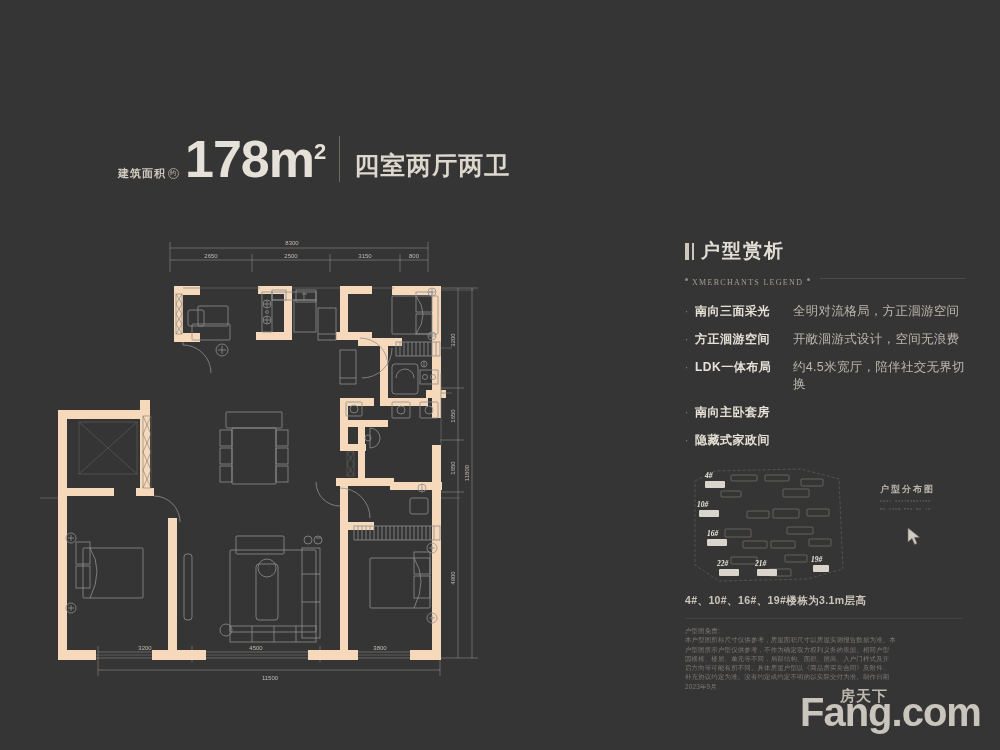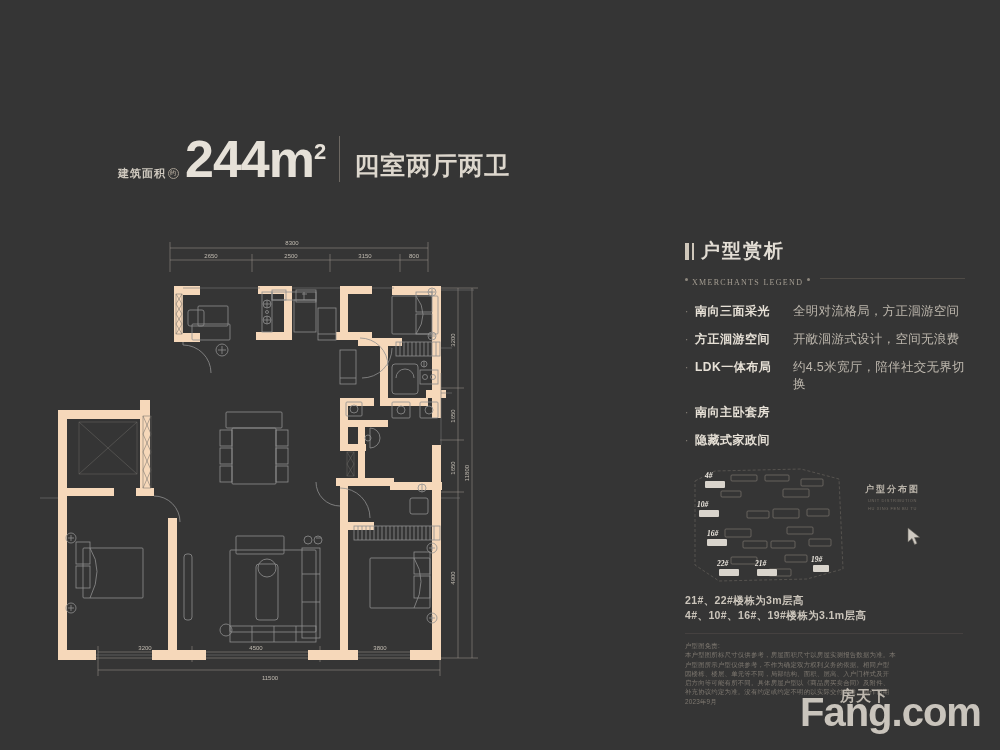--- a/index.html
+++ b/index.html
@@ -45,21 +45,21 @@
   .feat{margin-top:16px;}
   .feat-row{display:flex;align-items:baseline;margin-bottom:11px;}
   .feat-bullet{color:#8c8view;color:#8c867c;font-size:10px;width:10px;flex:none;line-height:1;}
   .feat-key{font-size:12px;font-weight:bold;color:#e6e0d6;letter-spacing:0.5px;
             width:98px;flex:none;}
   .feat-val{font-size:12.5px;color:#bdb7ad;letter-spacing:0.3px;}
 
   
   .sitewrap{position:relative;margin-top:16px;height:120px;}
   .sitemap{position:absolute;left:4px;top:0;}
-  .distlabel{position:absolute;left:180px;top:18px;text-align:center;}
+  .distlabel{position:absolute;left:195px;top:18px;text-align:left;font-family:Liberation Mono, monospace;}
   .distlabel .t{font-size:9px;color:#b9b3a9;letter-spacing:2px;font-weight:bold;}
   .distlabel .s{font-size:4px;color:#706a62;letter-spacing:.6px;line-height:6px;margin-top:2px;}
   .cursor{position:absolute;left:222px;top:62px;}
 
   .heights{margin-top:8px;}
   .heights div{font-size:10.5px;font-weight:bold;color:#cbc5bb;letter-spacing:.4px;line-height:15px;}
 
   .hr-thin{margin-top:10px;height:1px;background:#454140;width:278px;}
   .disc{margin-top:7px;}
   .disc p{margin:0;font-size:6.4px;line-height:9.3px;color:#7e7870;letter-spacing:.2px;}
@@ -76,21 +76,21 @@
 
 <div class="page">
 
   <div class="header">
     <div class="hdr-cn">
       <span>建筑</span>
       <span>
         <span>面积</span><span class="hdr-circ">约</span>
       </span>
     </div>
-    <div class="hdr-area"><span>244m</span><sup>2</sup></div>
+    <div class="hdr-area"><span>178m</span><sup>2</sup></div>
     <div class="hdr-div"></div>
     <div class="hdr-rooms">四室两厅两卫</div>
   </div>
 
   <div class="plan">
     <svg width="500" height="470" viewBox="0 0 500 470" xmlns="http://www.w3.org/2000/svg">
       <defs>
         <style>
           .w  { fill:#f6d8ba; }
           .ln { fill:none; stroke:#8f8f8f; stroke-width:0.8; }
@@ -481,21 +481,20 @@
         <div class="s">UNIT DISTRIBUTION</div>
         <div class="s">HU XING FEN BU TU</div>
       </div>
 
       <svg class="cursor" width="16" height="20" viewBox="0 0 16 20">
         <path d="M1 1 L1 15 L5 11.5 L7.6 17.5 L10 16.4 L7.5 10.6 L12.6 10.2 Z" fill="#cfcac2" stroke="#6a6660" stroke-width="0.6"></path>
       </svg>
     </div>
 
     <div class="heights">
-      <div>21#、22#楼栋为3m层高</div>
       <div>4#、10#、16#、19#楼栋为3.1m层高</div>
     </div>
 
     <div class="hr-thin"></div>
 
     <div class="disc">
       <p>户型图免责:</p>
       <p>本户型图所标尺寸仅供参考，房屋面积尺寸以房屋实测报告数据为准。本</p>
       <p>户型图所示户型仅供参考，不作为确定双方权利义务的依据。相同户型</p>
       <p>因楼栋、楼层、单元等不同，局部结构、面积、层高、入户门样式及开</p>

